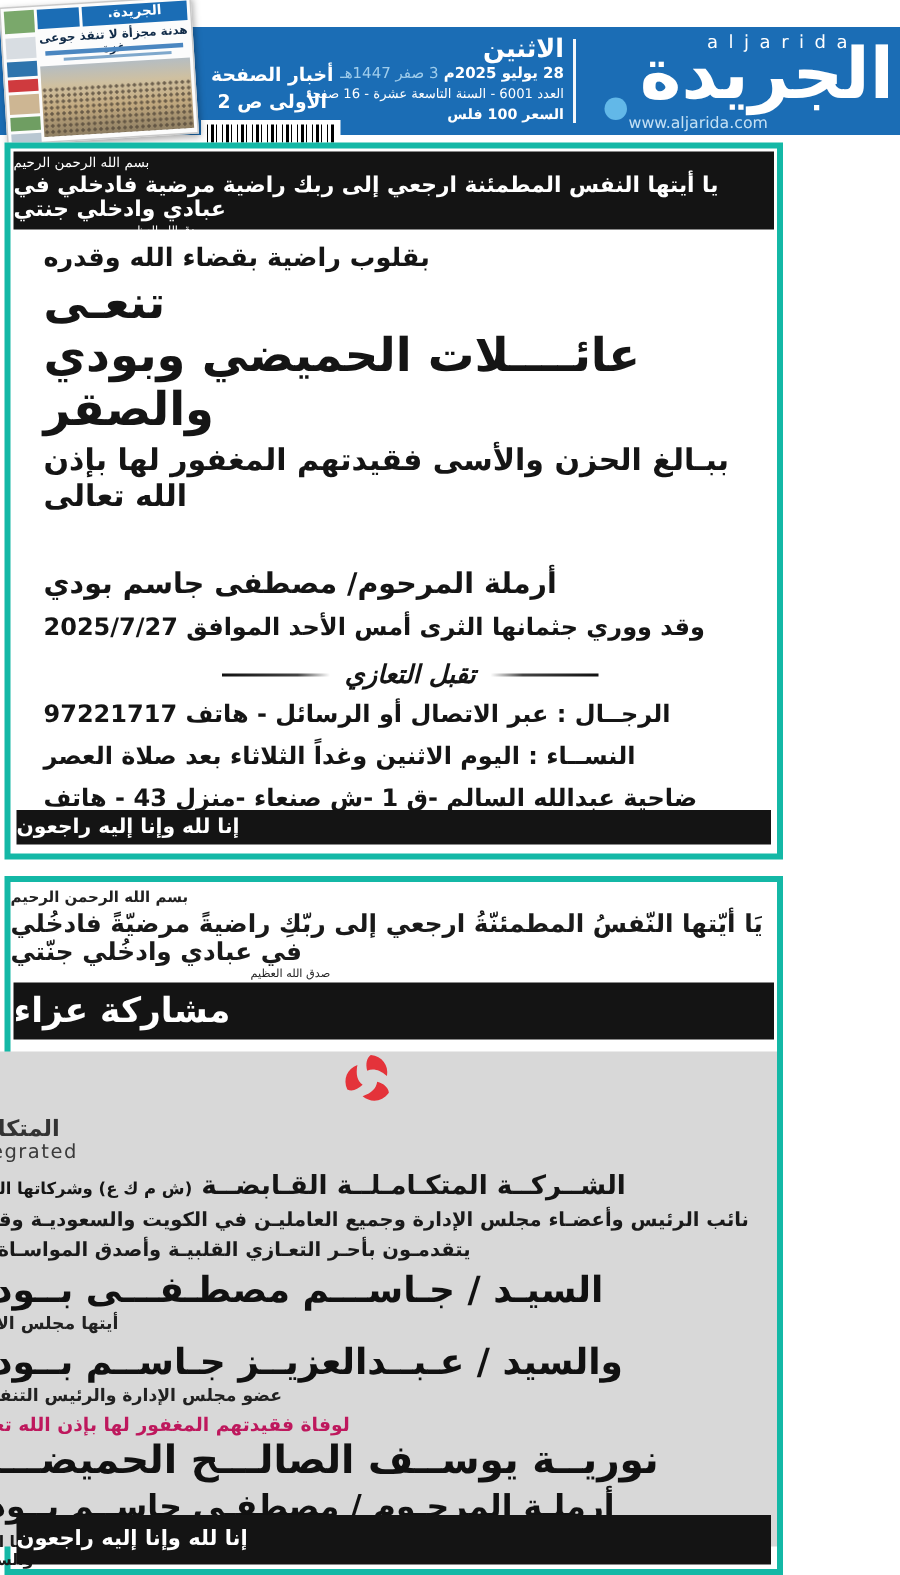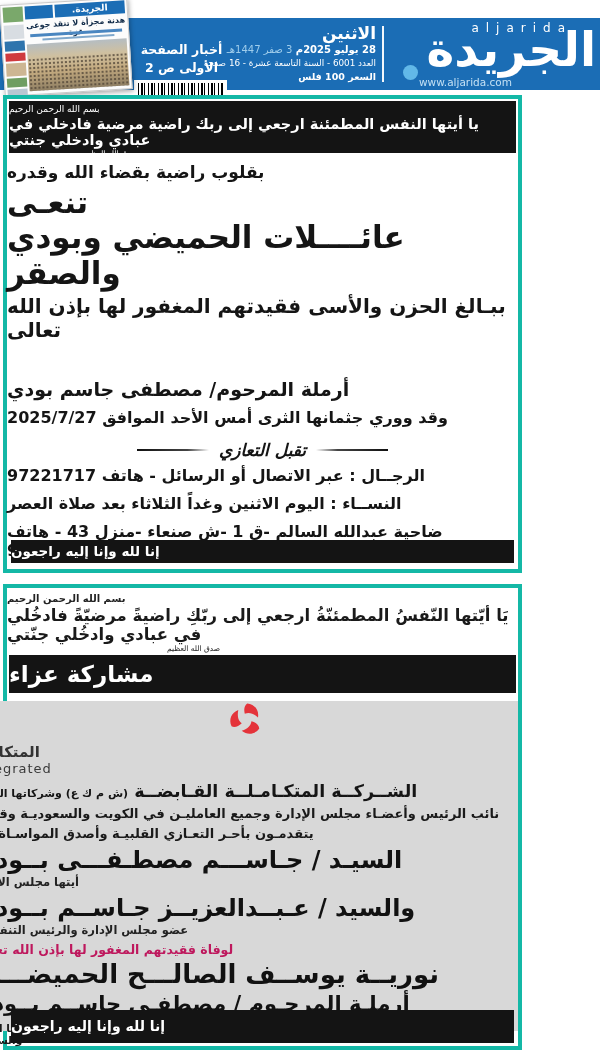--- a/index.html
+++ b/index.html
@@ -55,21 +55,21 @@
   
   .notice { position:absolute; left:3px; width:519px; border:4px solid #14b8a6; background:#fff;
     text-align:left; }
   .notice1 { top:95px; height:478px; }
   .notice2 { top:584px; height:466px; }
   .band { background:#141414; color:#fff; }
   .band-top { margin:2px; height:52px; padding-top:3px; }
   .b-bismillah { font-size:9px; }
   .b-verse { font-size:14.5px; font-weight:bold; margin-top:2px; letter-spacing:.5px; }
   .b-sadaqa { font-size:7.5px; transform:translateX(75px); margin-top:1px; }
-  .n1-line { position:absolute; left:0; right:0; font-weight:bold; color:#151515; }
+  .n1-line { position:absolute; left:0; right:0; font-weight:bold; color:#151515;padding-left:22px; }
   .intro     { top:63px;  font-size:17px; }
   .announce  { top:86px;  font-size:30px; }
   .families  { top:120px; font-size:31px; }
   .sorrow    { top:195px; font-size:20px; }
   .deceased1 { top:207px; font-size:40px; line-height:1.3; }
   .widow1    { top:279px; font-size:19px; }
   .burial    { top:309px; font-size:16px; }
   .cond-title{ top:341px; font-size:17px; display:flex; align-items:center; justify-content:center; gap:10px;font-style:italic; }
   .cond-title::before,.cond-title::after { content:""; width:72px; height:2px;
     background:linear-gradient(90deg,transparent,#444 30%,#111); }

